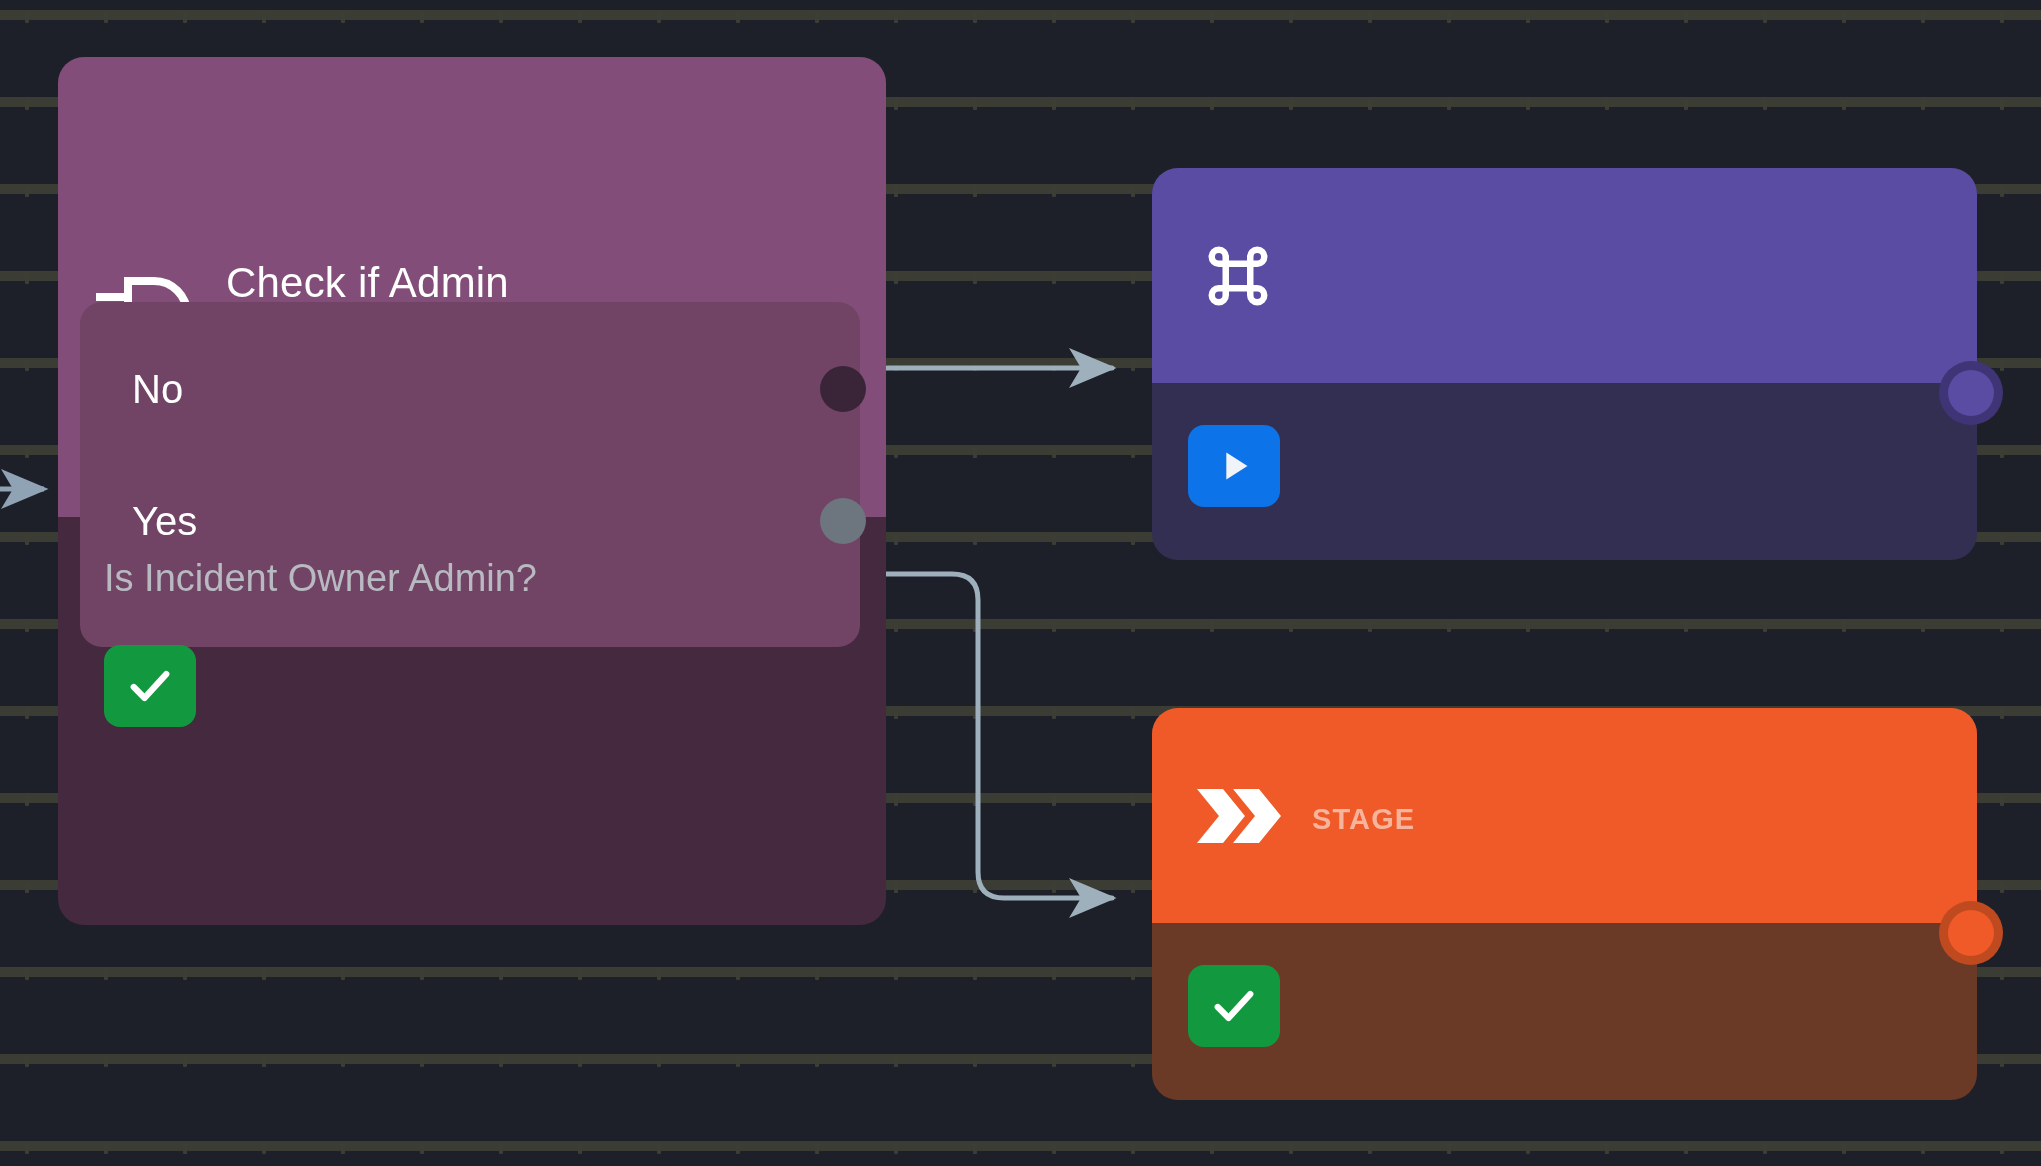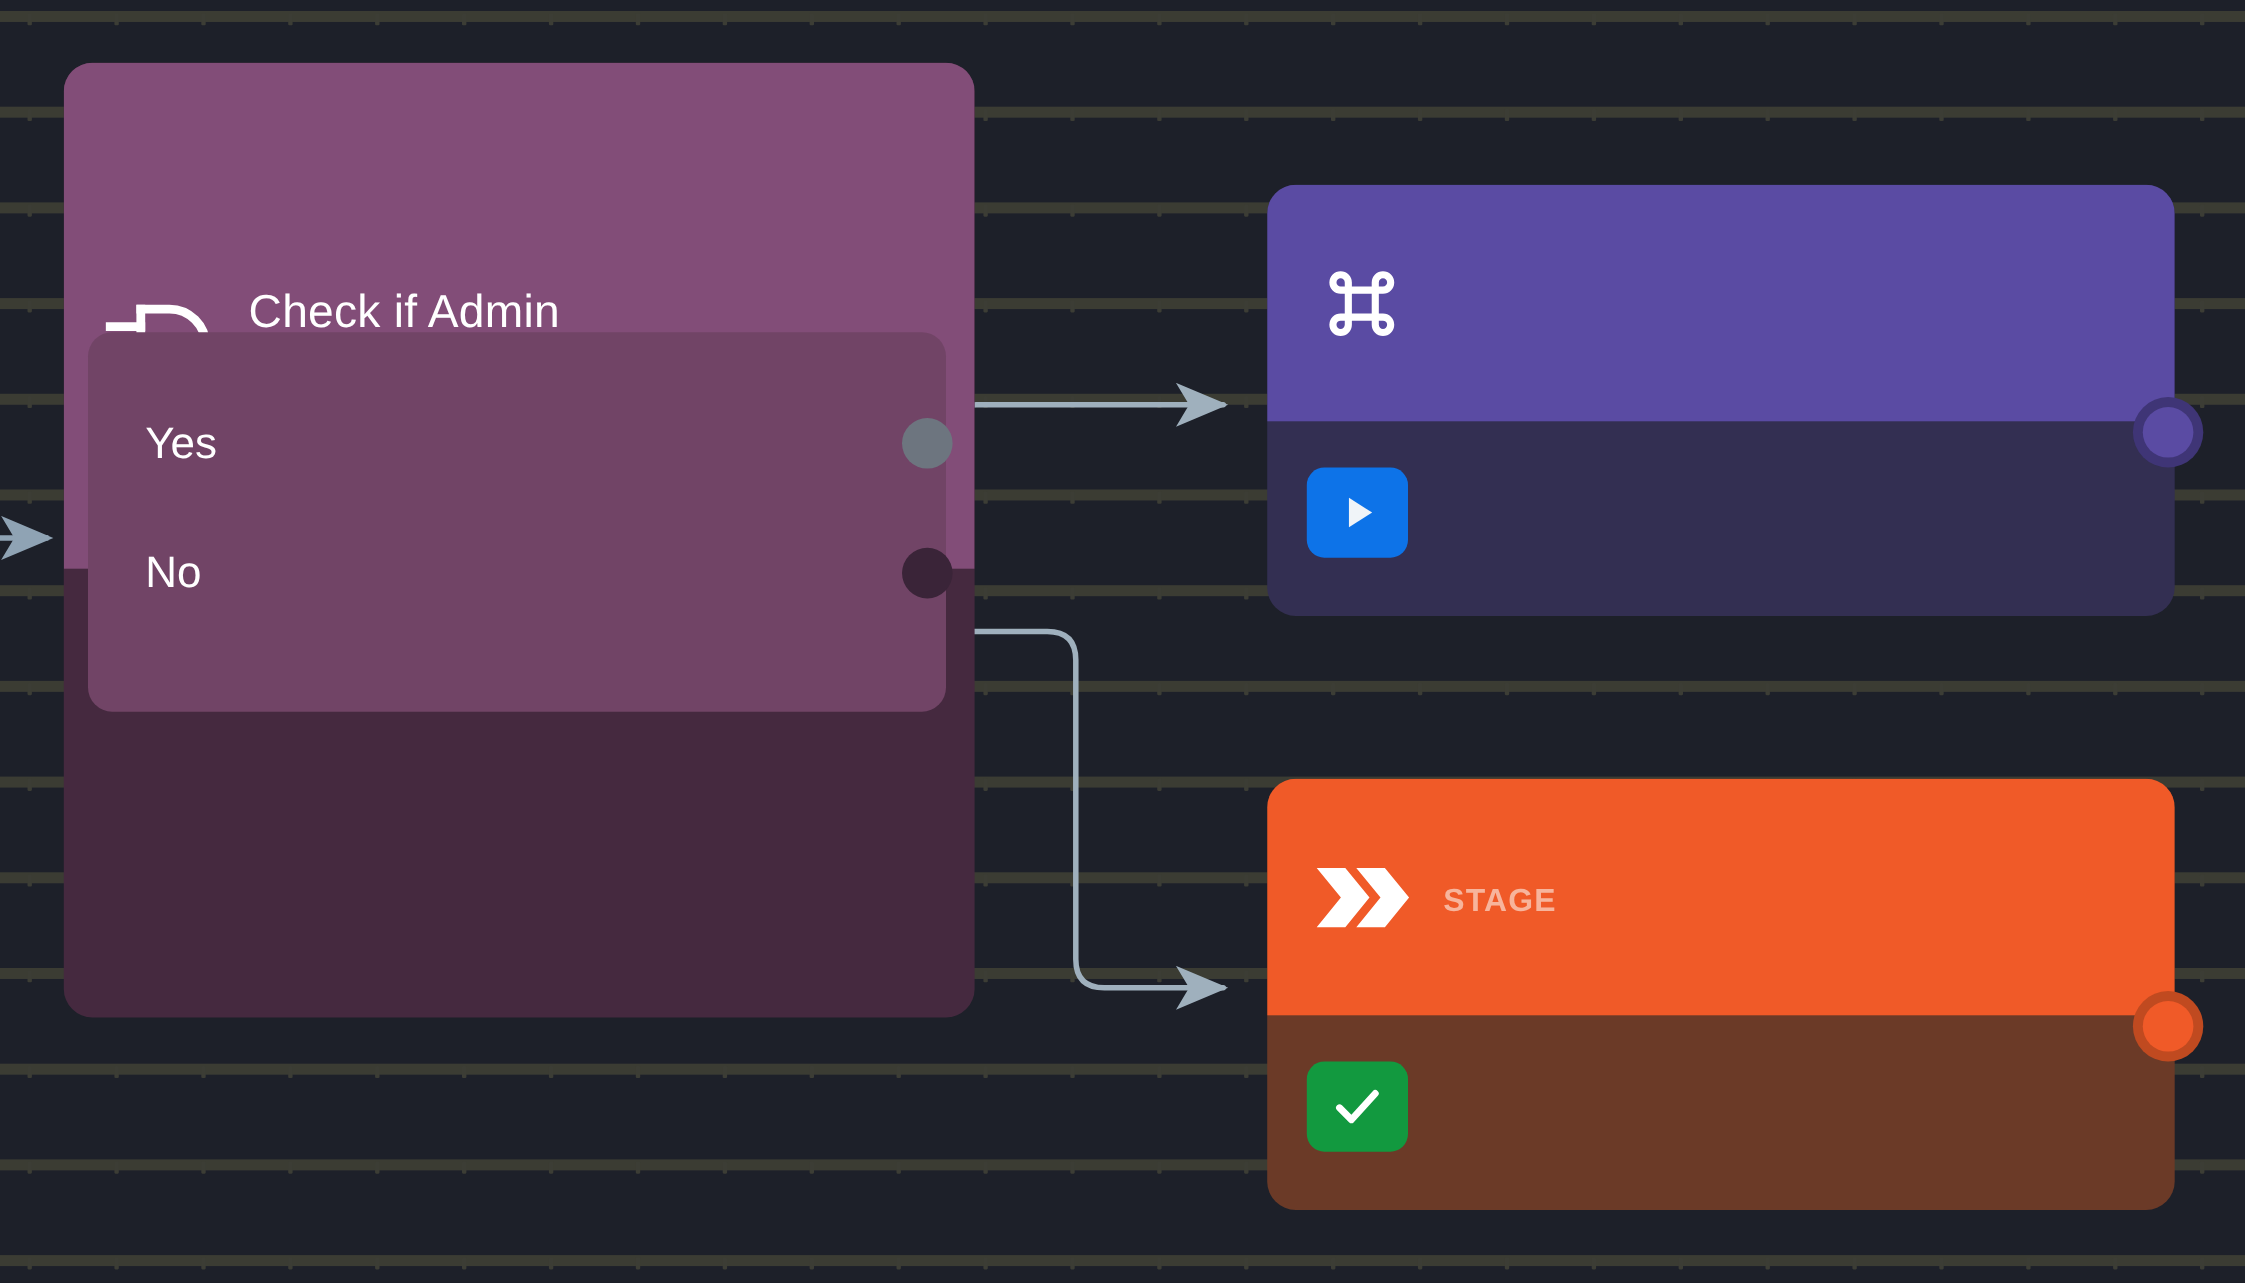--- a/index.html
+++ b/index.html
@@ -493,32 +493,40 @@
           </svg>
         </div>
         <div class="node-titles">
           <div class="node-title">Check if Admin</div>
           <div class="node-subtitle">CONDITIONAL</div>
         </div>
       </div>
 
       <div id="conditions-panel">
 
+        <div class="cond-row">
+          <span class="cond-label">No</span>
+          <span class="port" id="port-no"></span>
+        </div>
+
         <div class="cond-row" style="margin-top:14px;">
           <span class="cond-label">Yes</span>
           <span class="port" id="port-yes"></span>
         </div>
-
-        <div class="cond-row">
-          <span class="cond-label">No</span>
-          <span class="port" id="port-no"></span>
-        </div>
       </div>
     </div>
 
+    <div class="node-body">
+      <div id="cond-question" style="top:40px;">Is Incident Owner Admin?</div>
+      <div class="status-chip chip-green" style="left:46px;top:128px;">
+        <svg width="52" height="52" viewBox="0 0 24 24">
+            <path d="M4.5 12.5 L9.5 17.5 L19.5 6.5" fill="none" stroke="#ffffff" stroke-width="2.9" stroke-linecap="round" stroke-linejoin="round"></path>
+          </svg>
+      </div>
+    </div>
   </div>
 </div>
 
 <div class="node" id="cmd-node">
   <div class="inner">
     <div class="node-header" id="cmd-head">
       <div class="node-icon" style="width:96px;height:96px;margin-right:26px;">
         <svg width="84" height="84" viewBox="0 0 24 24">
           <path d="M8.5 8.5 h7 v7 h-7 z M8.5 8.5 V6.5 a2 2 0 1 0 -2 2 h2 z M15.5 8.5 V6.5 a2 2 0 1 1 2 2 h-2 z M8.5 15.5 v2 a2 2 0 1 1 -2 -2 h2 z M15.5 15.5 v2 a2 2 0 1 0 2 -2 h-2 z" fill="none" stroke="#ffffff" stroke-width="1.85" stroke-linejoin="round"></path>
         </svg>

